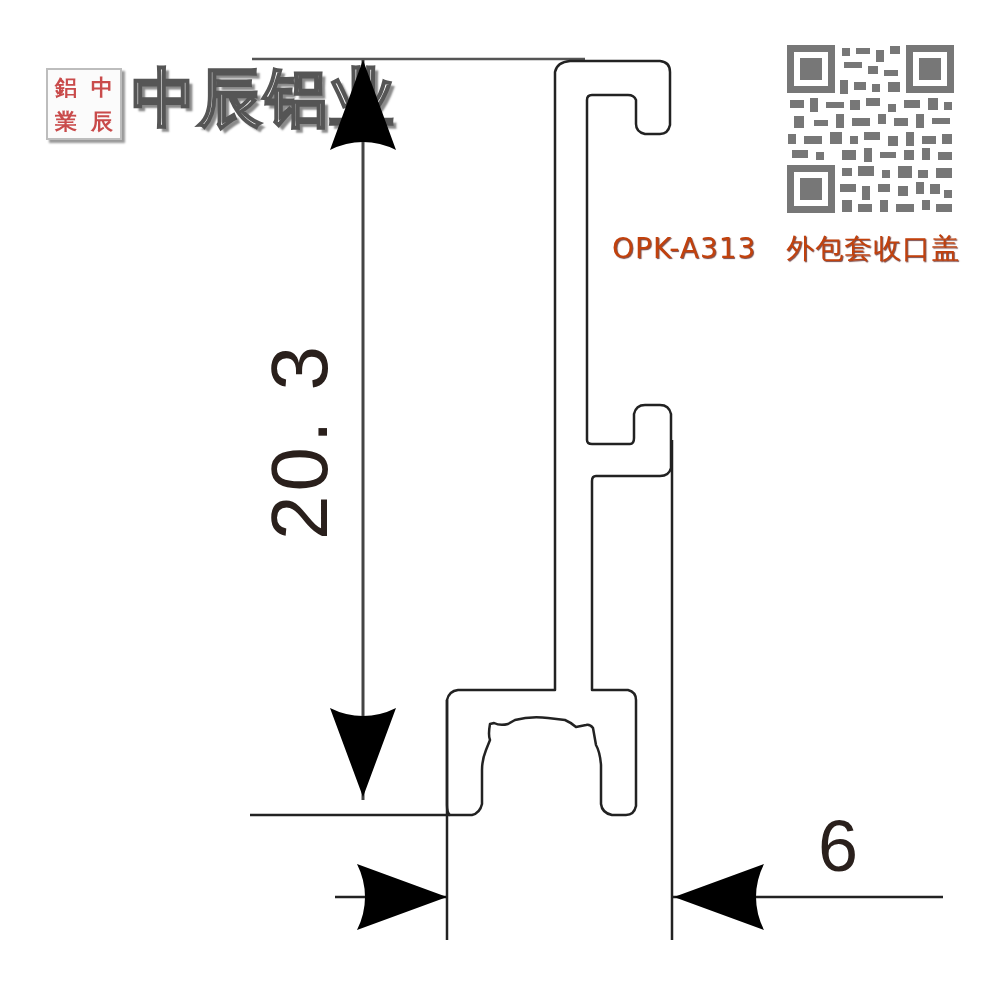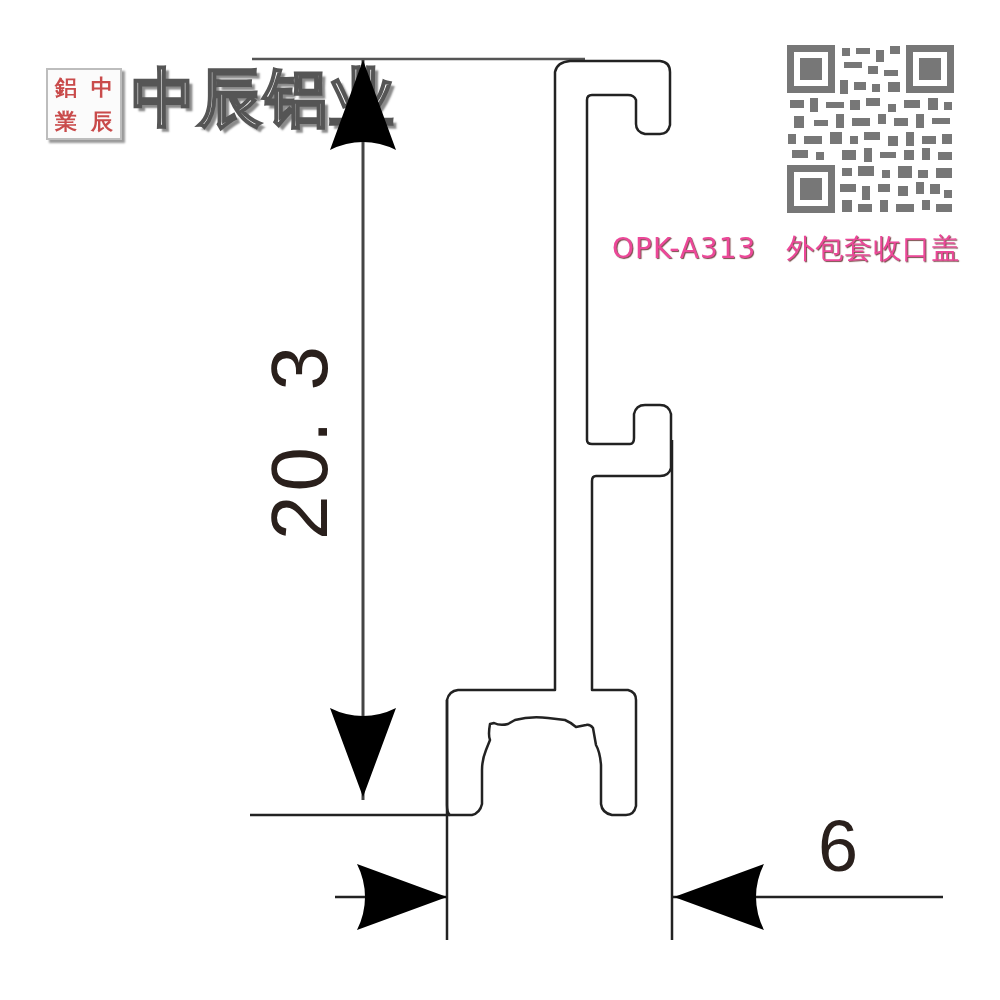--- a/index.html
+++ b/index.html
@@ -7,21 +7,21 @@
          font-family: "DejaVu Sans", sans-serif; }
   .abs { position: absolute; }
   .stamp { left: 46px; top: 68px; width: 72px; height: 68px;
            border: 2px solid #bdbdbd; box-shadow: 3px 3px 2px #9a9a9a;
            background: #fbfbfb; display: grid; grid-template-columns: 1fr 1fr;
            grid-template-rows: 1fr 1fr; align-items: center; justify-items: center; }
   .stamp span { color: #c94b4b; font-family: "DejaVu Serif", serif; font-size: 22px; line-height: 1; font-weight: bold; }
   .brand { left: 132px; top: 66px; font-size: 64px; font-weight: bold; color: #ffffff;
            letter-spacing: 2px;
            -webkit-text-stroke: 2px #555; text-shadow: 4px 4px 2px #8a8a8a; line-height: 1; }
-  .model { left: 612px; top: 230px; font-size: 28px; color: #ec4899; letter-spacing: 1px;
+  .model { left: 612px; top: 230px; font-size: 28px; color: #c2410c; letter-spacing: 1px;
            text-shadow: 1px 1px 1px #7a4a4a; white-space: pre; }
   .dim-label { font-family: "Liberation Sans", sans-serif; color: #2a201c; }
   .dim-v { left: 180px; top: 395px; font-size: 80px; transform: rotate(-90deg);
            transform-origin: center; width: 240px; text-align: center; letter-spacing: 4px; }
   .dim-h { left: 818px; top: 805px; font-size: 72px; }
   svg.drawing { position: absolute; left: 0; top: 0; }
 </style>
 </head>
 <body>
 

